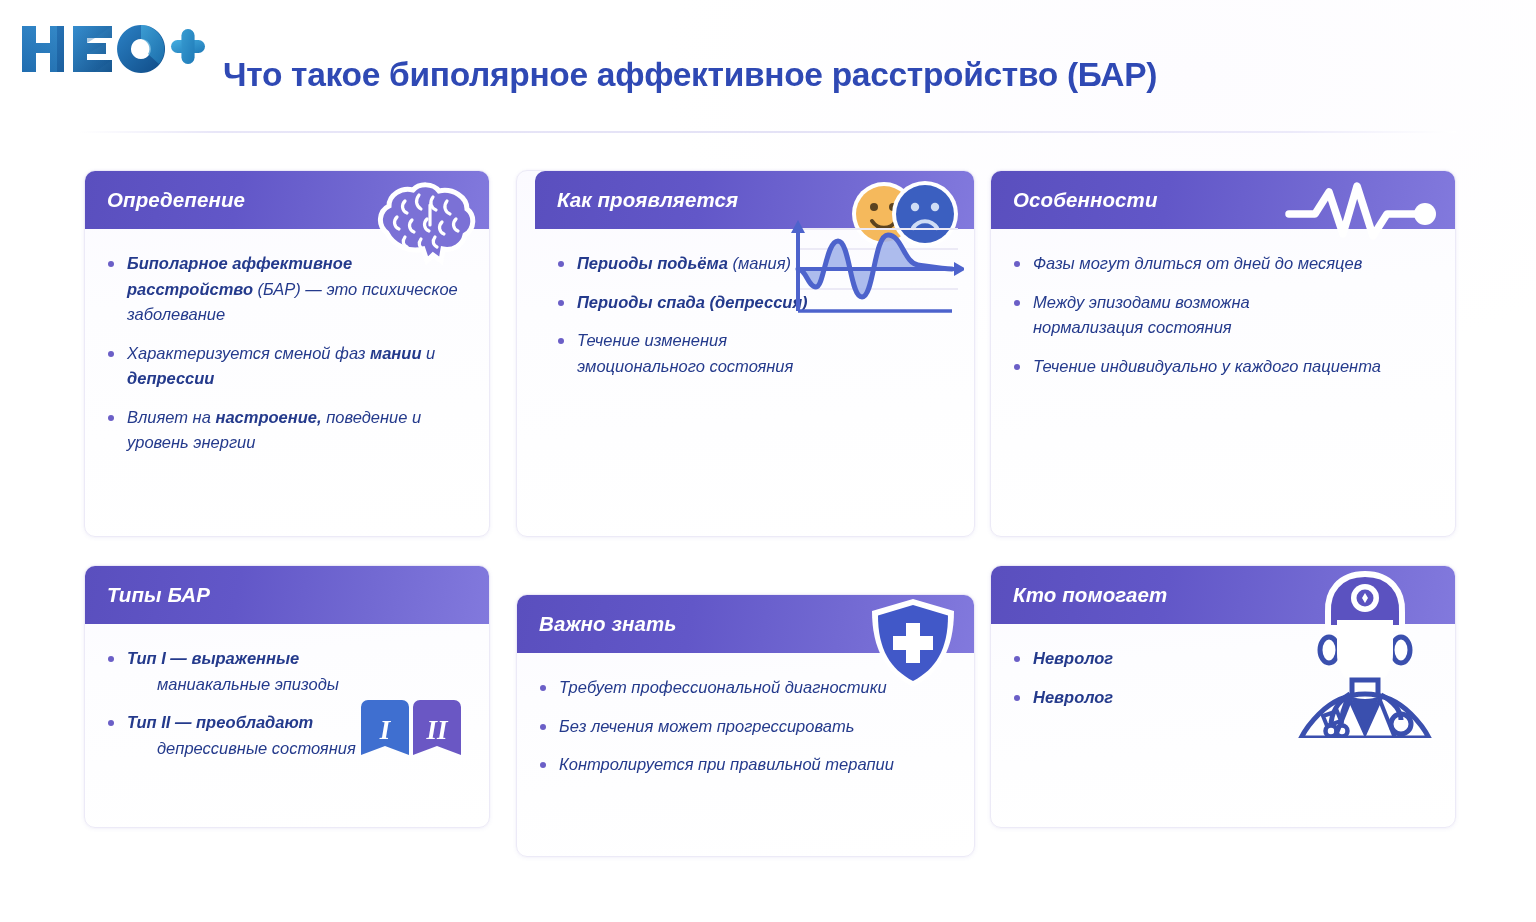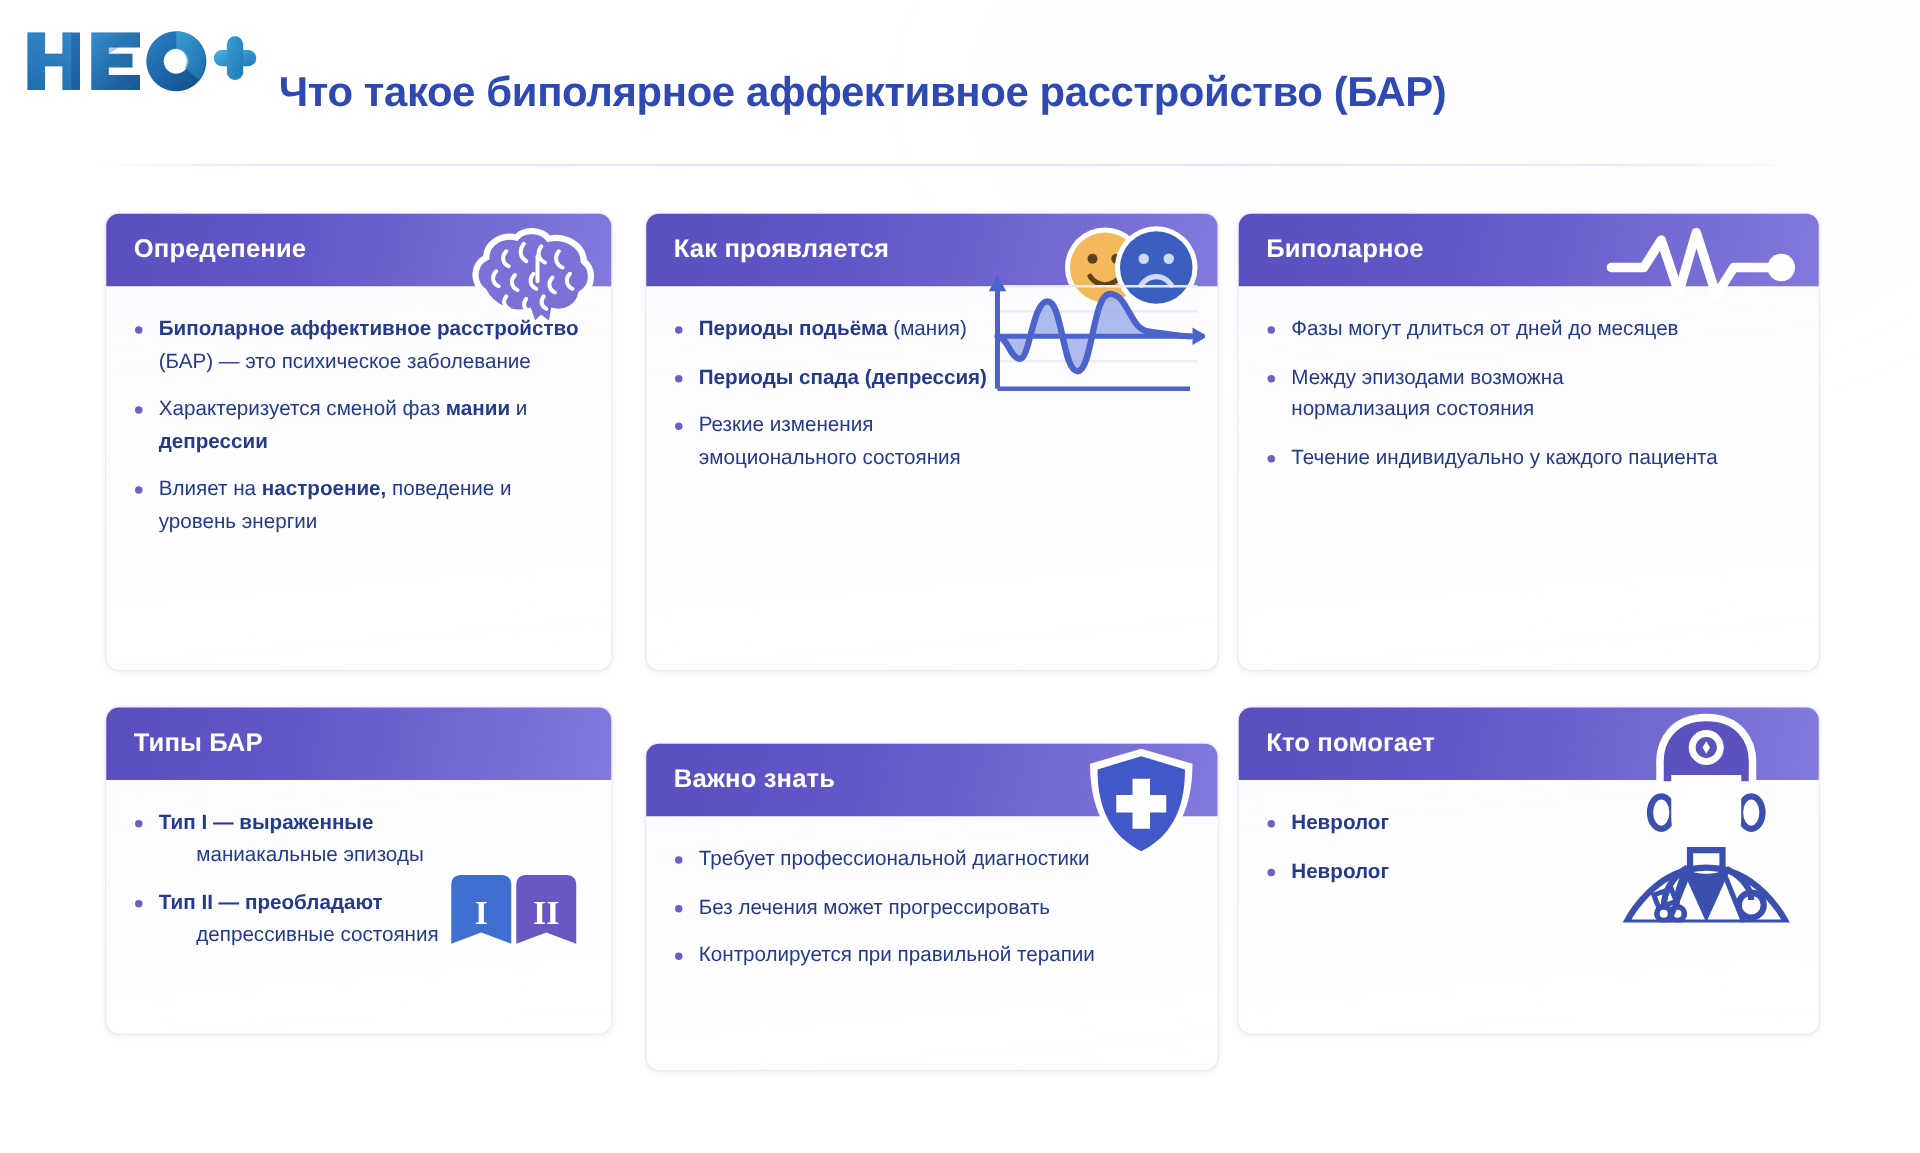--- a/index.html
+++ b/index.html
@@ -71,20 +71,21 @@
     width: 1372px;
   }
 
   .card {
     position: absolute;
     background: linear-gradient(175deg, #fbfaff 0%, #fdfdff 35%, #ffffff 100%);
     border-radius: 11px;
     border: 1px solid #eceaf7;
     box-shadow: 0 1px 4px rgba(90, 80, 180, 0.07), 0 0 0 0.5px rgba(120,110,200,0.03);
     overflow: visible;
+    font-style: italic;
   }
 
   .card-head {
     position: relative;
     height: 58px;
     border-radius: 10px 10px 0 0;
     background: linear-gradient(100deg, #5a4fbe 0%, #6257c8 38%, #7269d2 70%, #8279dd 100%);
     overflow: visible;
   }
 
@@ -130,21 +131,21 @@
     height: 6px;
     border-radius: 50%;
     background: #6b5fc7;
   }
 
   ul.bullets li b { font-weight: bold; }
   .indent { display: block; padding-left: 30px; }
 
   
   #card-definition { left: 0;    top: 0;   width: 406px; }
-  #card-symptoms   { left: 432px; top: 0;  width: 459px; }
+  #card-symptoms   { left: 432px; top: 0;  width: 459px; padding-left: 18px; }
   #card-features   { left: 906px; top: 0;  width: 466px; }
   #card-types      { left: 0;    top: 395px; width: 406px; }
   #card-important  { left: 432px; top: 395px; width: 459px; margin-top: 29px; }
   #card-who-helps  { left: 906px; top: 395px; width: 466px; }
 
   #card-definition { height: 367px; }
   #card-symptoms   { height: 367px; }
   #card-features   { height: 367px; }
   #card-types      { height: 263px; }
   #card-important  { height: 263px; }
@@ -290,21 +291,21 @@
       </div>
       <div class="card-body">
         <ul class="bullets">
           <li>
             <b>Периоды подьёма</b><span> (мания)</span>
           </li>
           <li>
             <b>Периоды спада (депрессия)</b>
           </li>
           <li style="width:244px">
-            <span>Резкие изменения эмоционального состояния</span>
+            <span>Течение изменения эмоционального состояния</span>
           </li>
         </ul>
         <div class="wave-chart">
           <svg viewBox="0 0 188 102" width="188" height="102">
             <g stroke="#eceaf6" stroke-width="2">
               <line x1="22" y1="14" x2="182" y2="14"></line>
               <line x1="22" y1="34" x2="182" y2="34"></line>
               <line x1="22" y1="74" x2="182" y2="74"></line>
             </g>
             <path d="M22,54 C30,54 32,72 40,72 C48,72 50,26 62,26 C74,26 74,82 86,82
@@ -317,21 +318,21 @@
             <line x1="22" y1="96" x2="22" y2="16" stroke="#4d63cc" stroke-width="4"></line>
             <polygon points="15,18 22,5 29,18" fill="#4d63cc"></polygon>
             <line x1="22" y1="96" x2="176" y2="96" stroke="#4d63cc" stroke-width="3.5"></line>
           </svg>
         </div>
       </div>
     </div>
 
     <div class="card" id="card-features">
       <div class="card-head">
-        <div class="card-title">Биполарное</div>
+        <div class="card-title">Особенности</div>
         <div class="icon-abs pulse-icon">
           <svg viewBox="0 0 162 70" width="162" height="70">
             <path d="M4,36 L30,36 L44,14 L58,56 L72,8 L88,58 L102,36 L134,36" fill="none" stroke="#ffffff" stroke-width="7.5" stroke-linecap="round" stroke-linejoin="round"></path>
             <circle cx="140" cy="36" r="11" fill="#ffffff"></circle>
           </svg>
         </div>
       </div>
       <div class="card-body">
         <ul class="bullets">
           <li><span>Фазы могут длиться от дней до месяцев</span></li>

